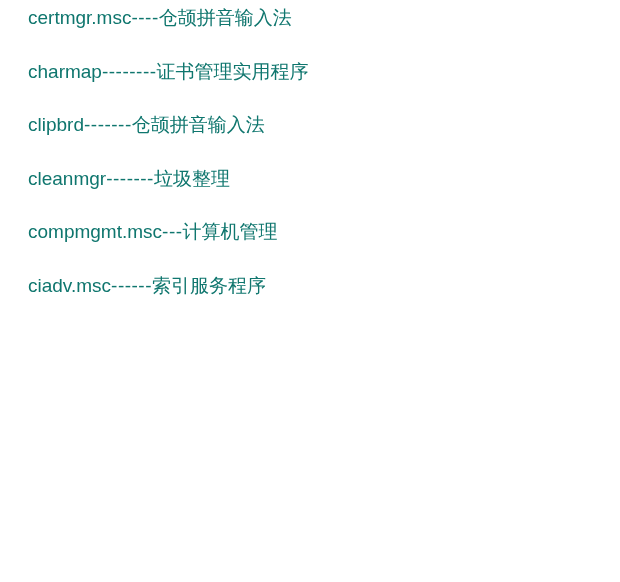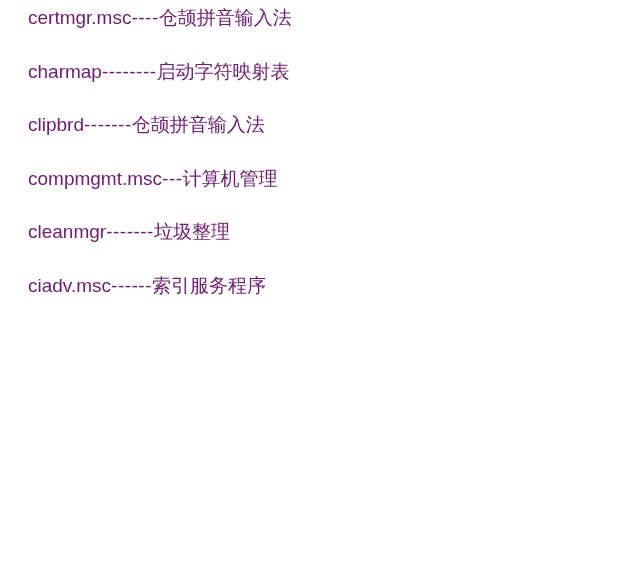--- a/index.html
+++ b/index.html
@@ -18,41 +18,41 @@
   }
   .command-row {
     font-size: 19px;
     line-height: 21px;
     margin: 0 0 32.5px 0;
     color: #3d3d3d;
     white-space: nowrap;
     font-weight: 400;
   }
   .command-row span {
-    color: #701a75;
+    color: #0f766e;
   }
   .dash-separator {
     letter-spacing: 0.5px;
   }
 </style>
 </head>
 <body>
 
 <div class="command-list">
 
   <p class="command-row"><span>certmgr.msc</span><span class="dash-separator">----</span><span>仓颉拼音输入法</span></p>
 
 
-  <p class="command-row"><span>charmap</span><span class="dash-separator">--------</span><span>启动字符映射表</span></p>
+  <p class="command-row"><span>charmap</span><span class="dash-separator">--------</span><span>证书管理实用程序</span></p>
 
   <p class="command-row"><span>clipbrd</span><span class="dash-separator">-------</span><span>仓颉拼音输入法</span></p>
 
 
 
 
 
+  <p class="command-row"><span>cleanmgr</span><span class="dash-separator">-------</span><span>垃圾整理</span></p>
+
   <p class="command-row"><span>compmgmt.msc</span><span class="dash-separator">---</span><span>计算机管理</span></p>
-
-  <p class="command-row"><span>cleanmgr</span><span class="dash-separator">-------</span><span>垃圾整理</span></p>
 
   <p class="command-row"><span>ciadv.msc</span><span class="dash-separator">------</span><span>索引服务程序</span></p>
 
 </div>
 
 </body></html>

